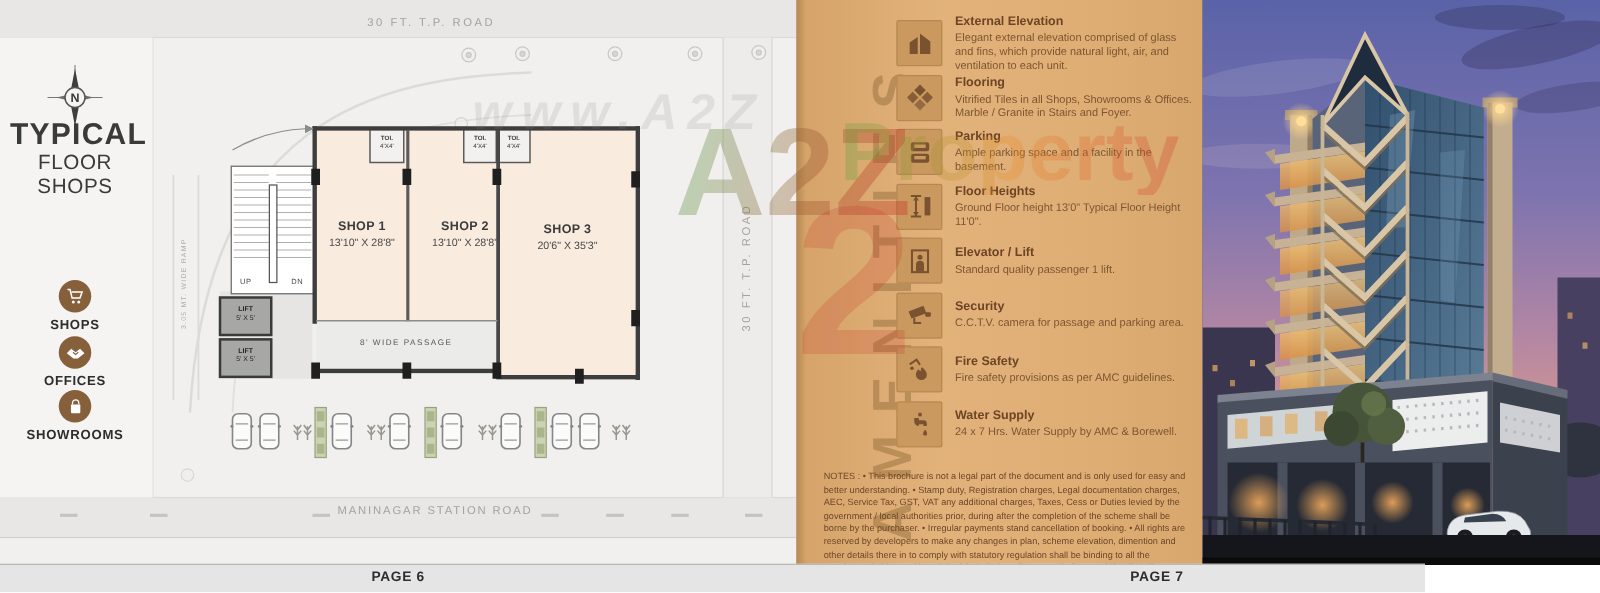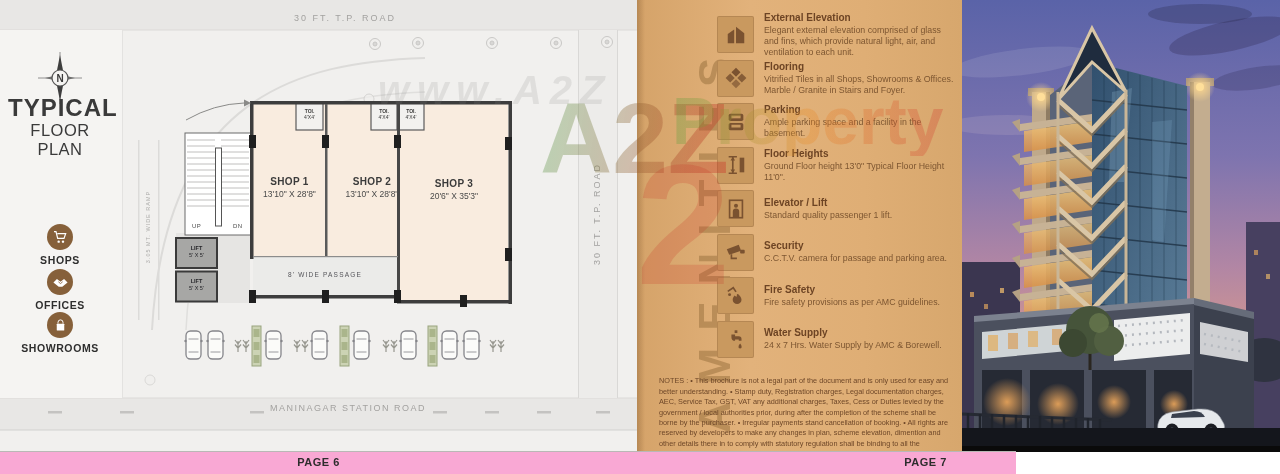--- a/index.html
+++ b/index.html
@@ -41,21 +41,21 @@
   .amen-item{display:flex;align-items:center;height:43.5px;}
   .amen-icon{flex:0 0 37px;height:37px;background:#c9995f;border-radius:2px;
       display:flex;align-items:center;justify-content:center;box-shadow:0 0 0 1px rgba(122,82,48,.25) inset;}
   .amen-text{margin-left:10px;width:192px;}
   .amen-text h4{margin:0;font-size:10px;font-weight:700;color:#6d4424;line-height:12px;}
   .amen-text p{margin:1px 0 0;font-size:8.8px;color:#7d5631;line-height:11px;}
   .notes{position:absolute;left:22px;top:369px;width:292px;font-size:7.3px;line-height:10.4px;
       color:#6e4728;text-align:left;}
 
   
-  footer{position:absolute;left:0;bottom:0;width:1016px;height:22px;background:#f9a8d4;
+  footer{position:absolute;left:0;bottom:0;width:1140px;height:22px;background:#e5e5e5;
       border-top:1px solid #b9b8b6;}
   .page-no{position:absolute;top:4px;font-size:11px;font-weight:700;color:#2d2d2d;letter-spacing:.5px;}
   .page-left{left:0;width:637px;text-align:center;}
   .page-right{left:604px;width:643px;text-align:center;}
 
   
   .watermark{position:absolute;left:0;top:0;width:1280px;height:452px;pointer-events:none;z-index:6;}
   .wm{position:absolute;font-weight:700;white-space:nowrap;}
   .wm-www{left:378px;top:68px;font-size:40px;letter-spacing:8px;color:rgba(130,130,130,.16);font-style:italic;}
   .wm-big{left:540px;top:88px;font-size:100px;line-height:100px;
@@ -215,21 +215,21 @@
       <path d="M24 2v52" stroke="#777" stroke-width=".8"></path>
       <path d="M2 28h44" stroke="#777" stroke-width=".8"></path>
       <polygon points="24,5 28.5,28 24,51 19.5,28" fill="#3e3e3e"></polygon>
       <polygon points="9,28 24,24.5 39,28 24,31.5" fill="#6e6e6e"></polygon>
       <circle cx="24" cy="28" r="8" fill="#f5f4f2" stroke="#555" stroke-width="1.2"></circle>
       <text x="24" y="31.5" text-anchor="middle" font-size="10" font-weight="bold" fill="#3a3a3a" font-family="Liberation Sans, sans-serif">N</text>
     </svg>
 
     <div class="abs plan-title">
       <div class="t1">TYPICAL</div>
-      <div class="t2">FLOOR PLAN</div>
+      <div class="t2">FLOOR SHOPS</div>
     </div>
 
     <div class="abs legend-item" style="top:224px">
       <div class="legend-circle">
         <svg width="16" height="16" viewBox="0 0 24 24">
           <path d="M3 4h3l2.5 10h9.5l2.5-7H8" stroke="#fff" stroke-width="1.8" fill="none"></path>
           <circle cx="10" cy="19" r="1.8" fill="#fff"></circle>
             <circle cx="16.5" cy="19" r="1.8" fill="#fff"></circle>
         </svg>
       </div>

